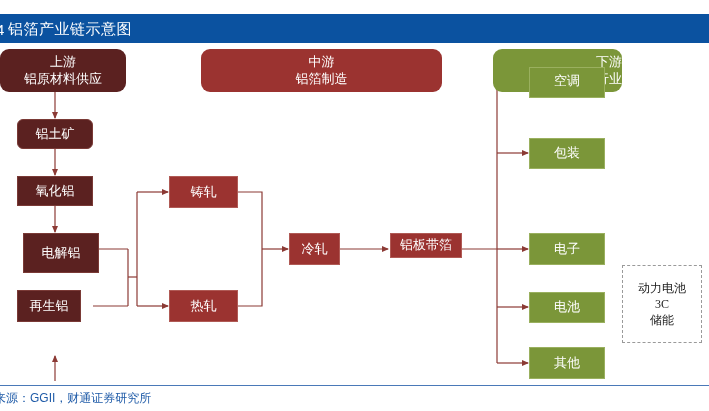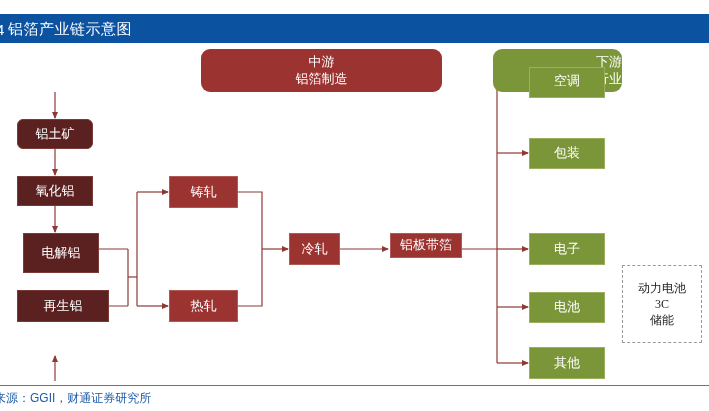--- a/index.html
+++ b/index.html
@@ -180,41 +180,45 @@
       <path d="M497,39 L497,320"></path>
 
       <path d="M497,39  L528,39" marker-end="url(#ah)"></path>
       <path d="M497,110 L528,110" marker-end="url(#ah)"></path>
       <path d="M497,206 L528,206" marker-end="url(#ah)"></path>
       <path d="M497,264 L528,264" marker-end="url(#ah)"></path>
       <path d="M497,320 L528,320" marker-end="url(#ah)"></path>
     </g>
   </svg>
 
+  <div class="node header-node hdr-up" style="left:0px; top:6px; width:126px; height:43px;">
+    <span class="node-line">上游</span>
+    <span class="node-line">铝原材料供应</span>
+  </div>
 
   <div class="node header-node hdr-mid" style="left:201px; top:6px; width:241px; height:43px;">
     <span class="node-line">中游</span>
     <span class="node-line">铝箔制造</span>
   </div>
 
   <div class="node header-node hdr-down" style="left:493px; top:6px; width:129px; height:43px;align-items:flex-end;">
     <span class="node-line">下游</span>
     <span class="node-line">各需求行业</span>
   </div>
 
   <div class="node box-dark" style="left:17px; top:76px; width:76px; height:30px;border-radius:6px;">
     <span class="node-line">铝土矿</span>
   </div>
   <div class="node box-dark" style="left:17px; top:133px; width:76px; height:30px;">
     <span class="node-line">氧化铝</span>
   </div>
   <div class="node box-dark" style="left:23px; top:190px; width:76px; height:40px;">
     <span class="node-line">电解铝</span>
   </div>
-  <div class="node box-dark" style="left:17px; top:247px; width:92px; height:32px;">
+  <div class="node box-dark" style="left:17px; top:247px; width:64px; height:32px;">
     <span class="node-line">再生铝</span>
   </div>
 
   <div class="node box-red" style="left:169px; top:133px; width:69px; height:32px;">
     <span class="node-line">铸轧</span>
   </div>
   <div class="node box-red" style="left:169px; top:247px; width:69px; height:32px;">
     <span class="node-line">热轧</span>
   </div>
   <div class="node box-red" style="left:289px; top:190px; width:51px; height:32px;">

